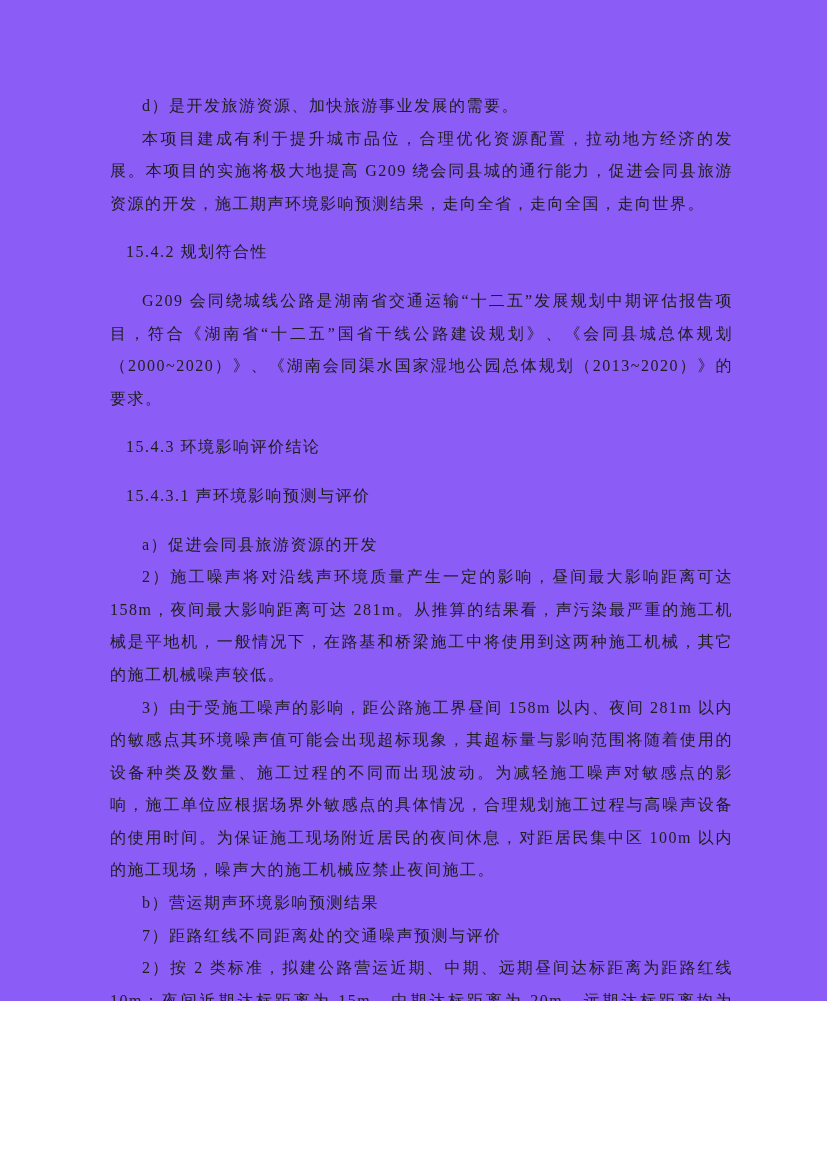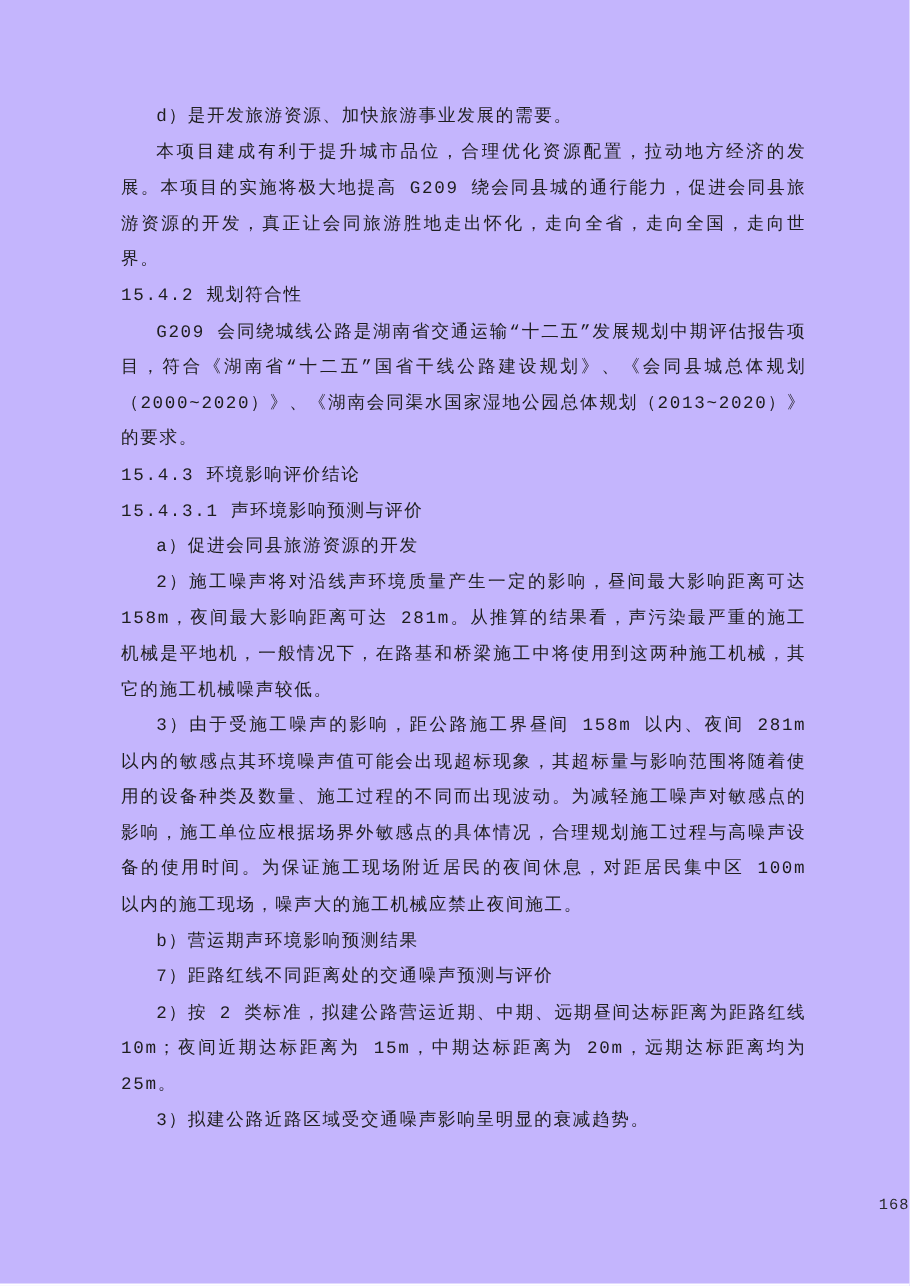--- a/index.html
+++ b/index.html
@@ -3,44 +3,44 @@
 <meta charset="utf-8">
 <style>
   html, body {
     margin: 0;
     padding: 0;
     background: #ffffff;
   }
   .page {
     position: relative;
     width: 827px;
-    height: 1167px;
-    background: #c4b5fd;
+    height: 1001px;
+    background: #8b5cf6;
     color: #1e1e1e;
-    font-family: Liberation Mono, monospace;
+    font-family: Liberation Serif, serif;
     overflow: hidden;
     box-sizing: border-box;
   }
   .content {
     position: absolute;
     top: 90px;
     left: 110px;
     width: 623px;
     font-size: 16px;
     line-height: 32.6px;
     letter-spacing: 1.5px;
     text-align: justify;
     text-justify: inter-character;
   }
   .para {
     margin: 0;
     text-indent: 2em;
   }
   .heading {
-    margin: 0;
+    margin: 16px;
     text-indent: 0;
     font-size: 16px;
     font-weight: normal;
   }
   .footer {
     position: absolute;
     left: 0;
     right: 0;
     top: 1088px;
     text-align: right;
@@ -48,21 +48,21 @@
     letter-spacing: 1px;
     color: #2a2a2a;
   }
 </style>
 </head>
 <body>
 
 <div class="page">
   <main class="content">
     <p class="para">d）是开发旅游资源、加快旅游事业发展的需要。</p>
-    <p class="para">本项目建成有利于提升城市品位，合理优化资源配置，拉动地方经济的发展。本项目的实施将极大地提高 G209 绕会同县城的通行能力，促进会同县旅游资源的开发，真正让会同旅游胜地走出怀化，走向全省，走向全国，走向世界。</p>
+    <p class="para">本项目建成有利于提升城市品位，合理优化资源配置，拉动地方经济的发展。本项目的实施将极大地提高 G209 绕会同县城的通行能力，促进会同县旅游资源的开发，施工期声环境影响预测结果，走向全省，走向全国，走向世界。</p>
     <h2 class="heading">15.4.2 规划符合性</h2>
     <p class="para">G209 会同绕城线公路是湖南省交通运输“十二五”发展规划中期评估报告项目，符合《湖南省“十二五”国省干线公路建设规划》、《会同县城总体规划（2000~2020）》、《湖南会同渠水国家湿地公园总体规划（2013~2020）》的要求。</p>
     <h2 class="heading">15.4.3 环境影响评价结论</h2>
     <h3 class="heading">15.4.3.1 声环境影响预测与评价</h3>
     <p class="para">a）促进会同县旅游资源的开发</p>
     <p class="para">2）施工噪声将对沿线声环境质量产生一定的影响，昼间最大影响距离可达 158m，夜间最大影响距离可达 281m。从推算的结果看，声污染最严重的施工机械是平地机，一般情况下，在路基和桥梁施工中将使用到这两种施工机械，其它的施工机械噪声较低。</p>
     <p class="para">3）由于受施工噪声的影响，距公路施工界昼间 158m 以内、夜间 281m 以内的敏感点其环境噪声值可能会出现超标现象，其超标量与影响范围将随着使用的设备种类及数量、施工过程的不同而出现波动。为减轻施工噪声对敏感点的影响，施工单位应根据场界外敏感点的具体情况，合理规划施工过程与高噪声设备的使用时间。为保证施工现场附近居民的夜间休息，对距居民集中区 100m 以内的施工现场，噪声大的施工机械应禁止夜间施工。</p>
     <p class="para">b）营运期声环境影响预测结果</p>
     <p class="para">7）距路红线不同距离处的交通噪声预测与评价</p>
     <p class="para">2）按 2 类标准，拟建公路营运近期、中期、远期昼间达标距离为距路红线 10m；夜间近期达标距离为 15m，中期达标距离为 20m，远期达标距离均为 25m。</p>

